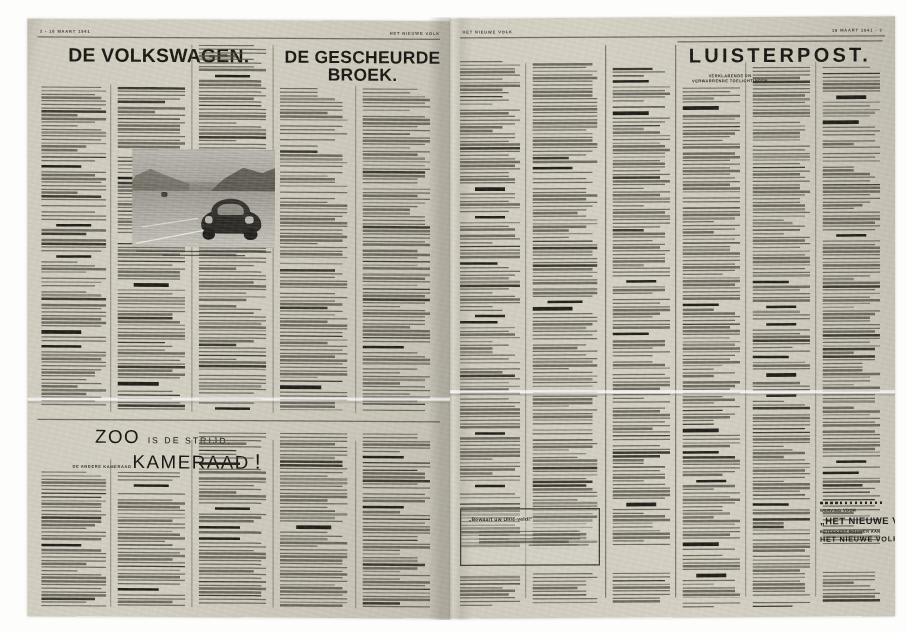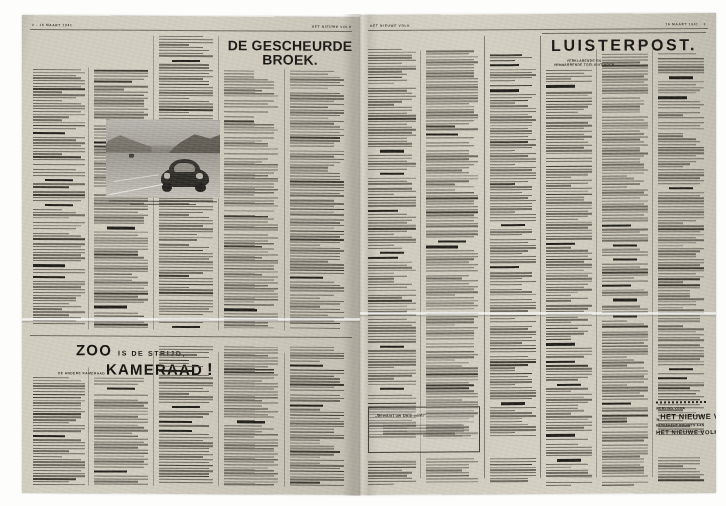--- a/index.html
+++ b/index.html
@@ -134,21 +134,21 @@
     text-align: center;
     text-transform: uppercase;
   }
 
   
   .zoo-wrap { position: absolute; }
   .zoo-line {
     display: flex;
     align-items: baseline;
     color: #0f0e0b;
-    font-weight: bold;
+    font-weight: normal;
     white-space: nowrap;
   }
   .zoo-big   { font-size: 15px; letter-spacing: 1.2px; }
   .zoo-small { font-size: 7px;  letter-spacing: 1.6px; }
   .zoo-bang  { font-size: 17px; letter-spacing: 0px; margin-left: 4px; }
   .zoo-byline {
     font-size: 3.2px;
     font-weight: bold;
     letter-spacing: 0.5px;
     color: #2a2722;
@@ -320,20 +320,21 @@
 
 <div id="scene">
 
   <div class="sheet" id="page-left">
     <div class="page-inner">
 
       <div class="runhead" style="left:10px; top:8px;">2 - 16 Maart 1941</div>
       <div class="runhead" style="right:8px; top:8px;">HET NIEUWE VOLK</div>
       <div class="rule" style="left:8px; top:14px; width:322px;"></div>
 
+      <div class="hl hl-volkswagen" style="left:20px; top:22px; width:170px;">DE VOLKSWAGEN.</div>
 
       <div class="hl hl-broek" style="left:198px; top:22px; width:140px;">DE GESCHEURDE</div>
       <div class="hl hl-broek" style="left:198px; top:36px; width:140px;">BROEK.</div>
 
       <div class="colrule" style="left:66px;  top:52px; height:262px;"></div>
       <div class="colrule" style="left:131px; top:20px; height:294px;"></div>
       <div class="colrule" style="left:196px; top:20px; height:294px;"></div>
       <div class="colrule" style="left:262px; top:52px; height:262px;"></div>
 
       <div class="col lp-col" style="left:11px; top:54px; width:52px;  height:258px;">

